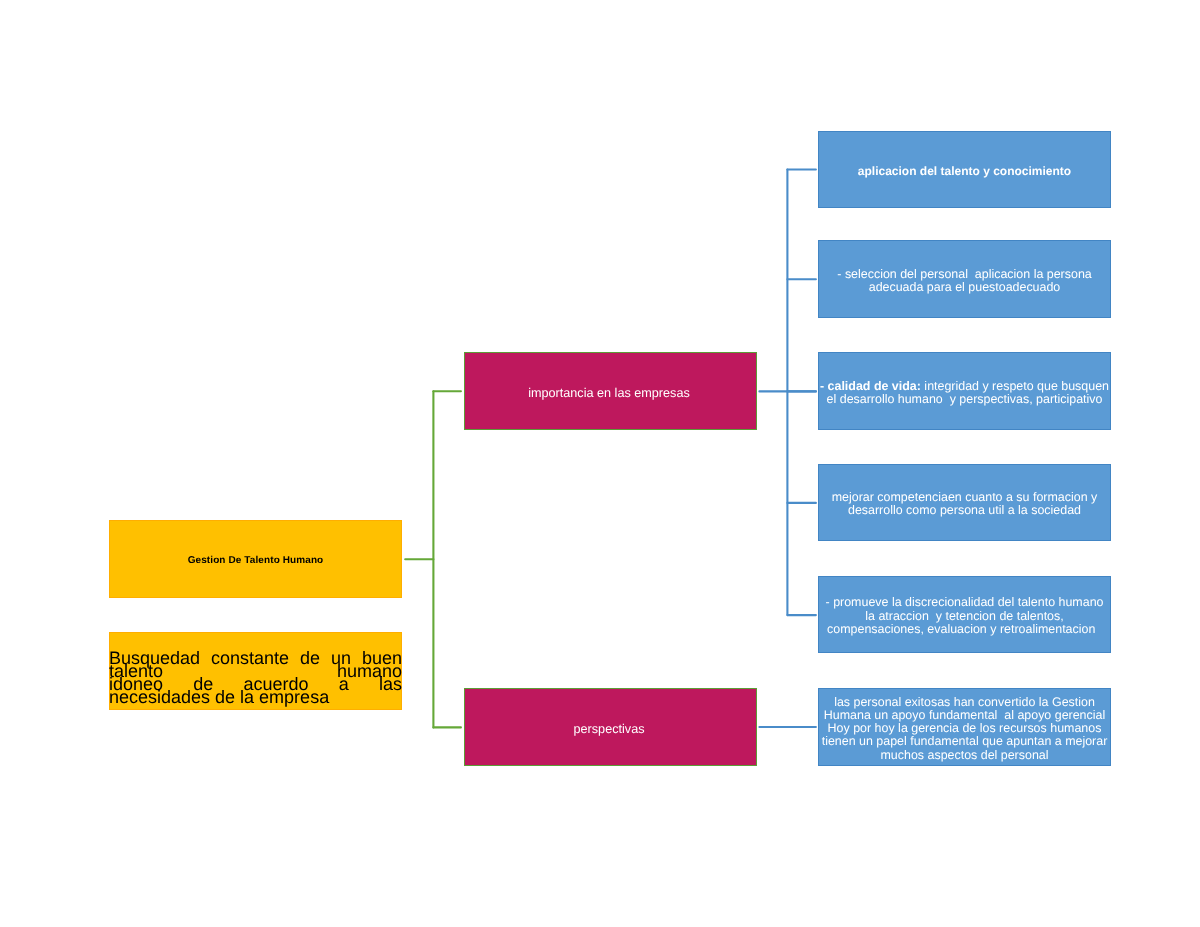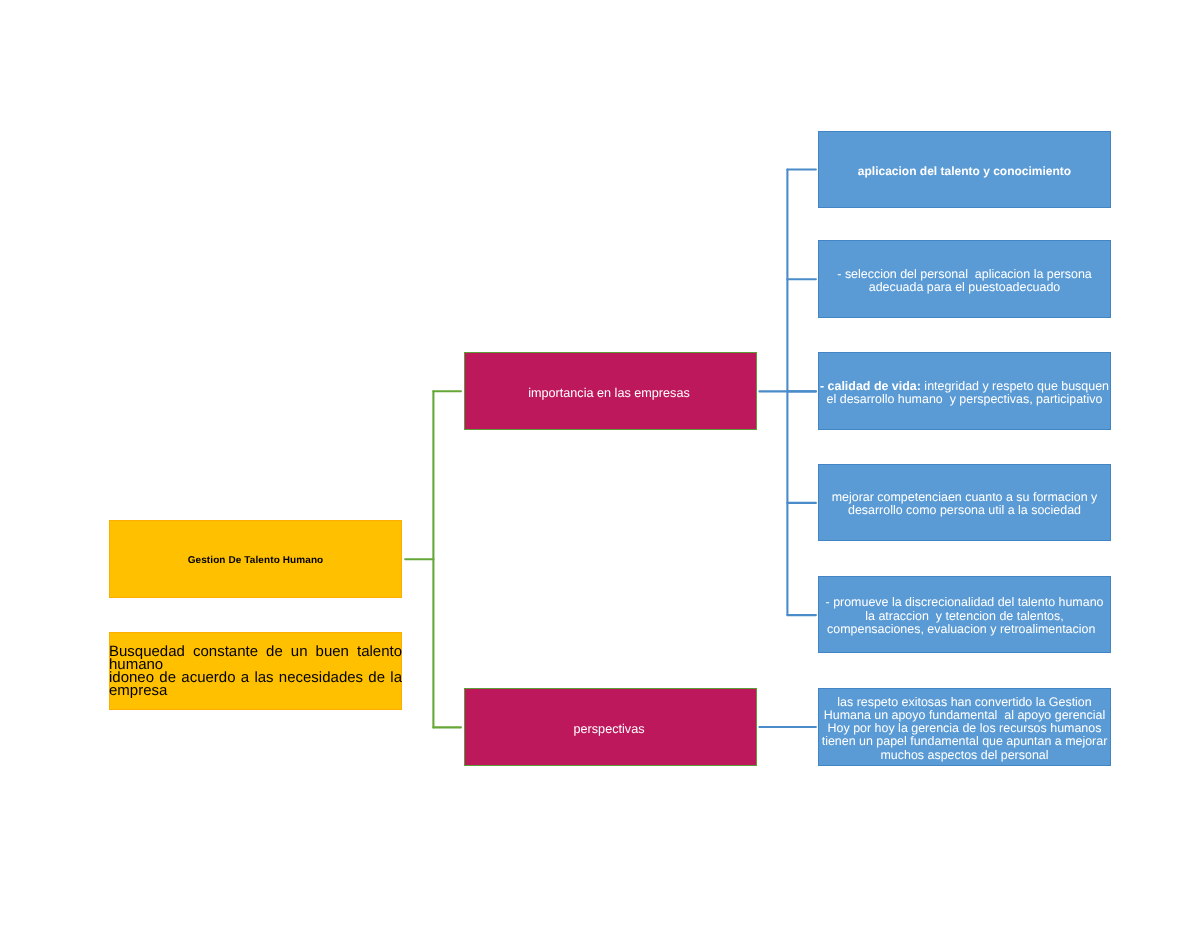--- a/index.html
+++ b/index.html
@@ -16,21 +16,21 @@
   .n-root{background:#FFC000;color:#000000;font-weight:bold;box-shadow:inset 0 0 0 1px #FFAE00;}
   .n-sub{background:#FFC000;color:#000000;box-shadow:inset 0 0 0 1px #FFAE00;}
   .n-branch{background:#be185d;color:#ffffff;box-shadow:inset 0 0 0 1px #5C9C36;}
   .n-leaf{background:#5B9BD5;color:#ffffff;box-shadow:inset 0 0 0 1px #4285C4;}
   #links{position:absolute;left:0;top:0;pointer-events:none;}
   .lk{fill:none;stroke-width:2.1;stroke-linecap:round;stroke-linejoin:round;}
   .green-s{stroke:#65A838;}
   .blue-s{stroke:#4A8CC9;}
   .txt > span{display:block;white-space:pre;}
   .t-root{font-size:10px;font-weight:bold;letter-spacing:.01em;position:relative;top:1px;}
-  .t-note{font-size:15px;line-height:13px;position:relative;top:0;}
+  .t-note{font-size:18px;line-height:13px;position:relative;top:7px;}
   .t-note > span{white-space:normal;text-align:justify;text-align-last:justify;}
   .t-note > span:last-child{text-align-last:left;}
   .t-branch{font-size:12.65px;position:relative;top:1.8px;padding-right:3px;}
   .t-leaf{font-size:12.45px;line-height:13.2px;position:relative;top:2px;}
   .t-leaf.bold{font-weight:bold;font-size:12px;}
   .line-shift-left{transform:translateX(-3.3px);text-align:center;}
 </style>
 </head>
 <body>
 
@@ -103,21 +103,21 @@
   <div class="node n-leaf" style="left:818px;top:575.5px;width:293px;height:77.5px;">
     <div class="txt t-leaf">
       <span>- promueve la discrecionalidad del talento humano</span>
       <span>la atraccion  y tetencion de talentos,</span>
       <span class="line-shift-left">compensaciones, evaluacion y retroalimentacion</span>
     </div>
   </div>
 
   <div class="node n-leaf" style="left:818px;top:688px;width:293px;height:77.5px;">
     <div class="txt t-leaf">
-      <span>las respeto exitosas han convertido la Gestion</span>
+      <span>las personal exitosas han convertido la Gestion</span>
       <span>Humana un apoyo fundamental  al apoyo gerencial</span>
       <span>Hoy por hoy la gerencia de los recursos humanos</span>
       <span>tienen un papel fundamental que apuntan a mejorar</span>
       <span>muchos aspectos del personal</span>
     </div>
   </div>
 
 </div>
 
 </body></html>

